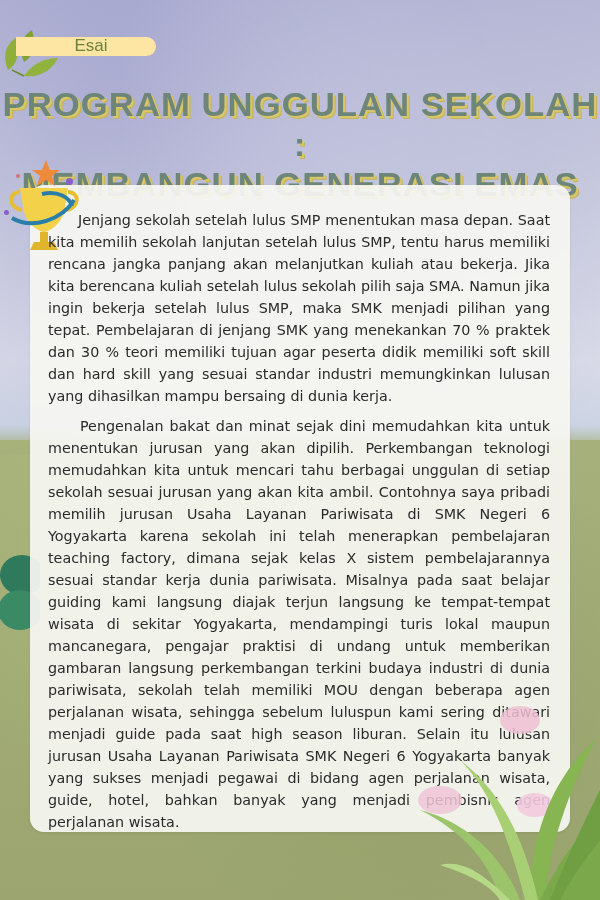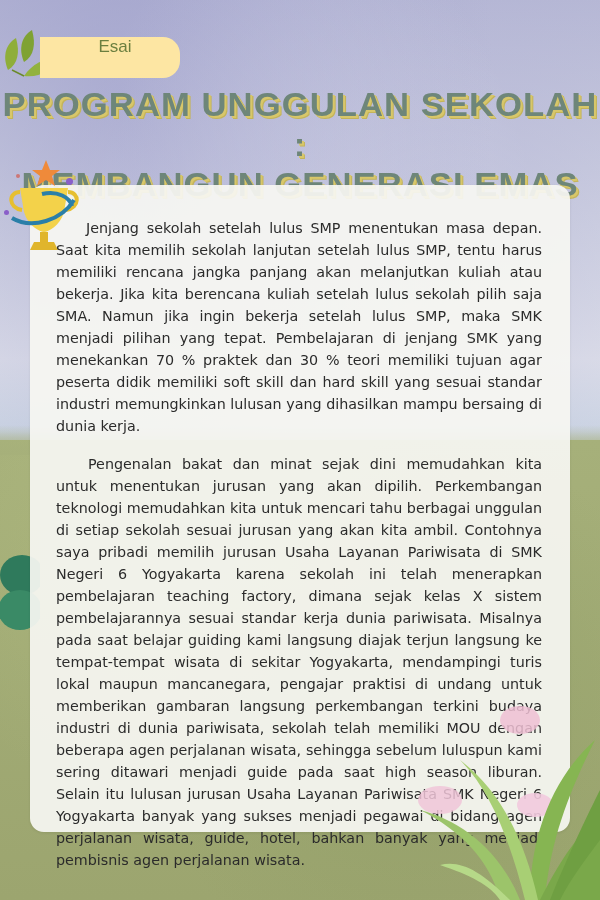--- a/index.html
+++ b/index.html
@@ -17,23 +17,23 @@
     background:
       radial-gradient(circle at 30% 20%, rgba(180,190,130,0.5), transparent 50%),
       radial-gradient(circle at 70% 60%, rgba(140,155,100,0.5), transparent 55%),
       linear-gradient(180deg, #a6b07a 0%, #9ca56f 100%);
   }
   .grass-edge {
     position: absolute; left: 0; right: 0; top: 425px; height: 30px;
     background: linear-gradient(180deg, rgba(215,222,232,0) 0%, rgba(166,176,122,0.9) 100%);
   }
   .tag {
-    position: absolute; left: 40px; top: 37px; width: 140px; height: 41px;
+    position: absolute; left: 16px; top: 37px; width: 140px; height: 19px;
     background: #fde6a3; border-radius: 0 17px 17px 0;
-    display: flex; align-items: flex-start; justify-content: center;
+    display: flex; align-items: flex-end; justify-content: center;
   }
   .tag span {
     color: #6b7f3f; font-family: "Liberation Sans", sans-serif;
     font-size: 17px; padding-left: 10px;
   }
   .leaves { position: absolute; left: 2px; top: 28px; width: 60px; height: 52px; }
   .title {
     position: absolute; left: 0; width: 600px; top: 84px; text-align: center;
     font-family: "Liberation Sans", sans-serif; font-weight: 900;
     color: #6e8679; font-size: 34px; line-height: 40px; letter-spacing: 1px;
@@ -44,21 +44,21 @@
   .card {
     position: absolute; left: 30px; top: 185px; width: 540px; height: 647px;
     background: rgba(246,246,242,0.93); border-radius: 14px;
     box-shadow: 0 1px 3px rgba(0,0,0,0.08);
   }
   .content {
     position: absolute; left: 40px; top: 201px; width: 518px;
     font-family: "DejaVu Sans", sans-serif; font-size: 14.3px; line-height: 22px;
     color: #2b2b2b; text-align: justify;
   }
-  .content p { margin: 16px; text-indent: 32px; }
+  .content p { margin: 8px; text-indent: 32px; }
   .content p.first { text-indent: 30px; }
   .shrub { position: absolute; left: 0; top: 540px; width: 40px; height: 100px; }
   .plant { position: absolute; right: 0; bottom: 0; width: 200px; height: 220px; }
   .deco-dot { position: absolute; border-radius: 50%; }
 </style>
 </head>
 <body>
 
 <div class="grass"></div>
 <div class="grass-edge"></div>

